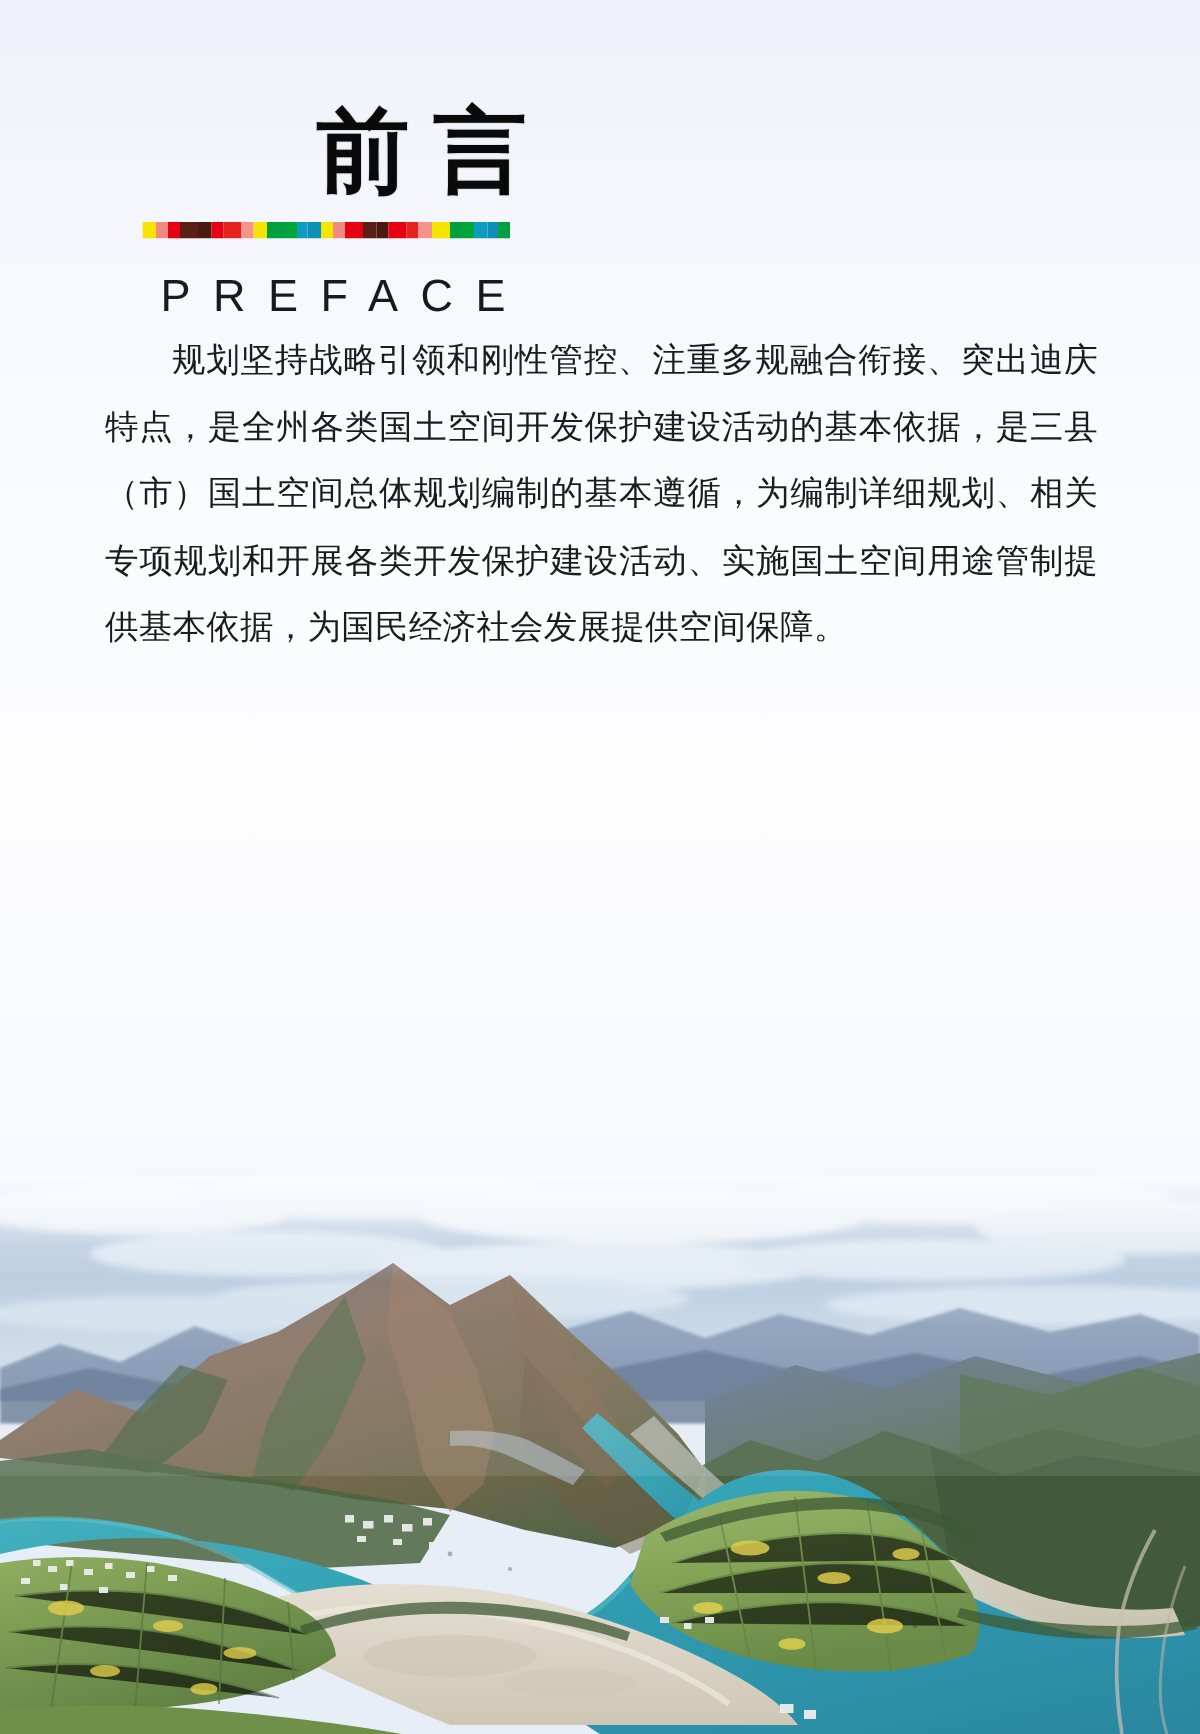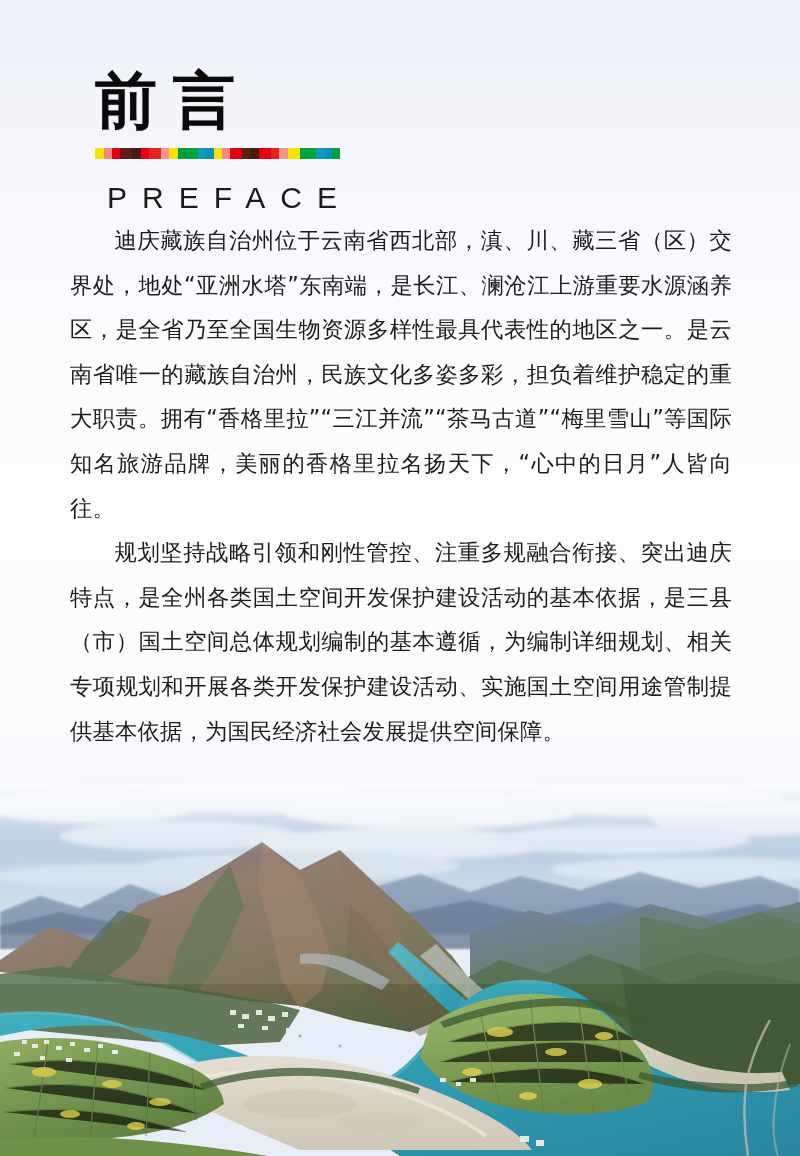--- a/index.html
+++ b/index.html
@@ -51,21 +51,21 @@
     top: 62px;
     width: 280px;
   }
   .title-cn {
     font-family: "DejaVu Sans", "Liberation Sans", sans-serif;
     font-size: 62px;
     font-weight: 700;
     letter-spacing: 16px;
     color: #0a0a0a;
     line-height: 1.25;
-    text-align: left;
+    text-align: right;
     padding-right: 8px;
     margin: 0;
     text-shadow: 0 0 1px rgba(0,0,0,0.35);
   }
   .colorbar {
     display: flex;
     width: 245px;
     height: 11px;
     margin-top: 8px;
     overflow: hidden;
@@ -159,21 +159,20 @@
         <span style="background: rgb(0, 166, 60); flex: 1 1 0%;"></span>
         <span style="background: rgb(15, 155, 191); flex: 1.2 1 0%;"></span>
         <span style="background: rgb(14, 143, 181); flex: 1 1 0%;"></span>
         <span style="background: rgb(0, 160, 64); flex: 1 1 0%;"></span>
       </div>
 
     <div class="preface-en">PREFACE</div>
   </div>
 
   <div class="body-text" id="body-text">
-      <p class="para">迪庆藏族自治州位于云南省西北部，滇、川、藏三省（区）交界处，地处“亚洲水塔”东南端，是长江、澜沧江上游重要水源涵养区，是全省乃至全国生物资源多样性最具代表性的地区之一。是云南省唯一的藏族自治州，民族文化多姿多彩，担负着维护稳定的重大职责。拥有“香格里拉”“三江并流”“茶马古道”“梅里雪山”等国际知名旅游品牌，美丽的香格里拉名扬天下，“心中的日月”人皆向往。</p>
       <p class="para">规划坚持战略引领和刚性管控、注重多规融合衔接、突出迪庆特点，是全州各类国土空间开发保护建设活动的基本依据，是三县（市）国土空间总体规划编制的基本遵循，为编制详细规划、相关专项规划和开展各类开发保护建设活动、实施国土空间用途管制提供基本依据，为国民经济社会发展提供空间保障。</p>
     </div>
 
   <div class="photo">
     <svg viewBox="0 0 800 372" preserveAspectRatio="xMidYMid slice" role="img">
       <defs>
         <linearGradient id="skyGrad" x1="0" y1="0" x2="0" y2="1">
           <stop offset="0%" stop-color="#9db3d2"></stop>
           <stop offset="35%" stop-color="#b4c7de"></stop>
           <stop offset="70%" stop-color="#cbd9e8"></stop>

